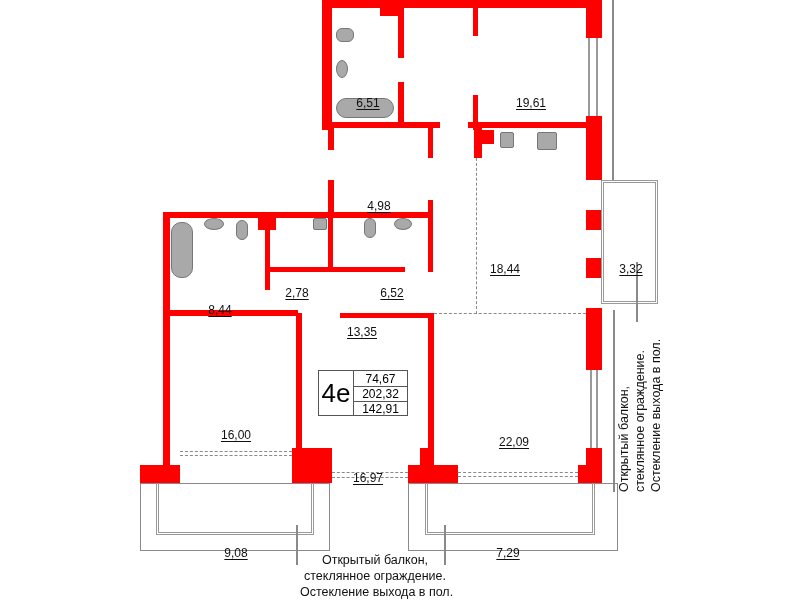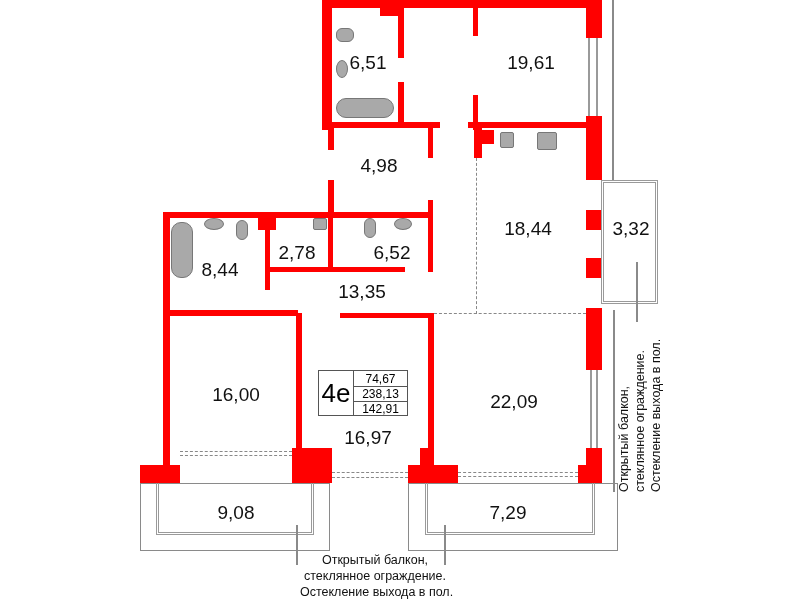--- a/index.html
+++ b/index.html
@@ -3,21 +3,21 @@
 <meta charset="utf-8">
 <style>
   html, body { margin:0; padding:0; background:#ffffff; }
   body { width:800px; height:600px; position:relative; overflow:hidden; font-family:"Liberation Sans", sans-serif; }
   .plan { position:absolute; left:0; top:0; width:800px; height:600px; }
   .w { position:absolute; background:#ff0000; }
   .thin { position:absolute; background:#9a9a9a; }
   .line { position:absolute; border:1px solid #8a8a8a; box-sizing:border-box; }
   .dline { position:absolute; border-top:1px dashed #888; }
   .vdline { position:absolute; border-left:1px dashed #888; }
-  .label { position:absolute; font-size:19px; color:#111; text-underline-offset:2px; transform:translate(-50%,-50%); white-space:nowrap; }
+  .label { position:absolute; font-size:12px; color:#111; text-decoration:underline; text-underline-offset:2px; transform:translate(-50%,-50%); white-space:nowrap;margin-top:40px; }
   .note { position:absolute; font-size:12.5px; color:#111; text-align:center; line-height:16px; white-space:nowrap; }
   .note-v { position:absolute; font-size:12.5px; color:#111; line-height:16px; white-space:nowrap; transform-origin:left top; transform:rotate(-90deg); }
   .fix { position:absolute; background:#a9a9a9; border:1px solid #777; box-sizing:border-box; border-radius:6px; }
   .badge { position:absolute; left:318px; top:370px; width:90px; height:46px; border:1px solid #555; box-sizing:border-box; background:#fff; }
   .badge .type { position:absolute; left:0; top:0; width:34px; height:44px; border-right:1px solid #555; font-size:26px; line-height:44px; text-align:center; color:#000; }
   .badge .v { position:absolute; left:35px; width:53px; height:14px; font-size:12px; line-height:14px; text-align:center; color:#000; }
   .badge .v1 { top:1px; border-bottom:1px solid #555; }
   .badge .v2 { top:16px; border-bottom:1px solid #555; }
   .badge .v3 { top:31px; }
 </style>
@@ -107,32 +107,32 @@
   <div class="fix" style="left:500px;top:132px;width:14px;height:16px;border-radius:2px;"></div>
   <div class="fix" style="left:537px;top:132px;width:20px;height:18px;border-radius:2px;"></div>
 
   <span class="label" style="left:368px;top:63px;">6,51</span>
   <span class="label" style="left:531px;top:63px;">19,61</span>
   <span class="label" style="left:379px;top:166px;">4,98</span>
   <span class="label" style="left:220px;top:270px;">8,44</span>
   <span class="label" style="left:297px;top:253px;">2,78</span>
   <span class="label" style="left:392px;top:253px;">6,52</span>
   <span class="label" style="left:362px;top:292px;">13,35</span>
-  <span class="label" style="left:528px;top:229px;">18,44</span>
+  <span class="label" style="left:505px;top:229px;">18,44</span>
   <span class="label" style="left:631px;top:229px;">3,32</span>
   <span class="label" style="left:236px;top:395px;text-align:center;">16,00</span>
   <span class="label" style="left:368px;top:438px;">16,97</span>
   <span class="label" style="left:514px;top:402px;">22,09</span>
   <span class="label" style="left:236px;top:513px;">9,08</span>
   <span class="label" style="left:508px;top:513px;text-align:center;">7,29</span>
 
   <div class="badge">
     <div class="type">4e</div>
     <div class="v v1">74,67</div>
-    <div class="v v2">238,13</div>
+    <div class="v v2">202,32</div>
     <div class="v v3">142,91</div>
   </div>
 
   <div class="note" style="left:300px;top:552px;width:150px;">
     <div>Открытый балкон,</div>
     <div>стеклянное ограждение.</div>
     <div>Остекление выхода в пол.</div>
   </div>
   <div class="note-v" style="left:616px;top:492px;">
     <div>Открытый балкон,</div>

